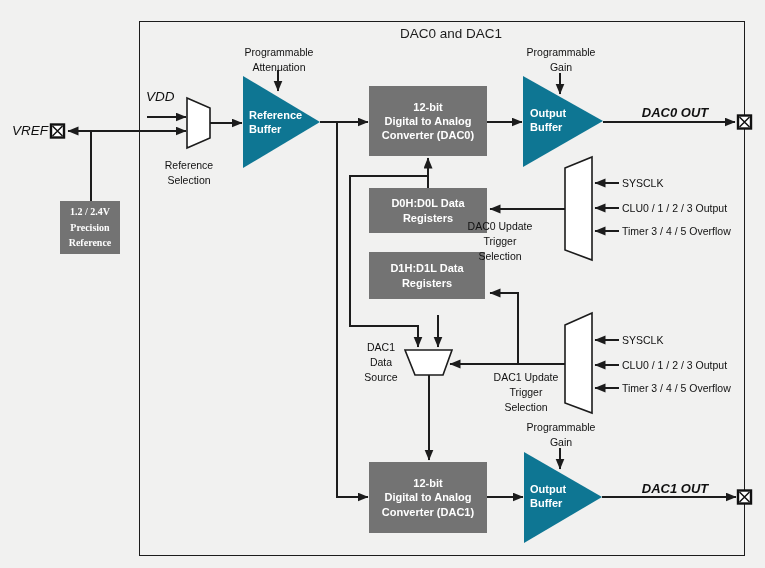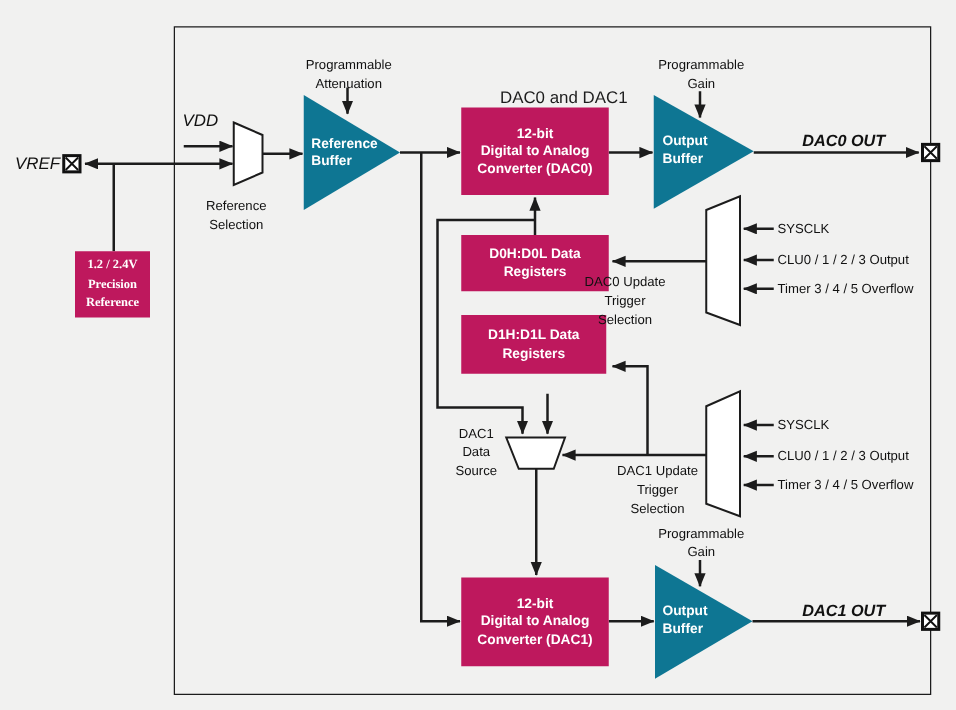--- a/index.html
+++ b/index.html
@@ -15,25 +15,25 @@
   .abs{position:absolute;}
   .ws{white-space:pre-line;}
   .outer-box{
     left:139px;top:21px;width:606px;height:535px;
     border:1.6px solid #1c1c1c;
     background:transparent;
     box-sizing:border-box;
   }
   .diagram-title{
     left:139px;top:26px;width:624px;
-    text-align:center;font-size:13.5px;color:#1c1c1c;margin-top:44px;
+    text-align:center;font-size:13.5px;color:#1c1c1c;
   }
   svg.layer{position:absolute;left:0;top:0;}
   .teal-box{
-    background:#be185d;
+    background:#737373;
     color:#ffffff;
     font-weight:bold;
     display:flex;align-items:center;justify-content:center;
     text-align:center;
     box-sizing:border-box;
   }
   .bx-precision{left:60px;top:201px;width:60px;height:53px;font-size:10px;line-height:1.55;font-family:Liberation Serif, serif;}
   .bx-dac0{left:369px;top:86px;width:118px;height:70px;font-size:11px;line-height:1.3;}
   .bx-d0reg{left:369px;top:188px;width:118px;height:45px;font-size:11px;line-height:1.3;}
   .bx-d1reg{left:369px;top:252px;width:116px;height:47px;font-size:11px;line-height:1.3;}

